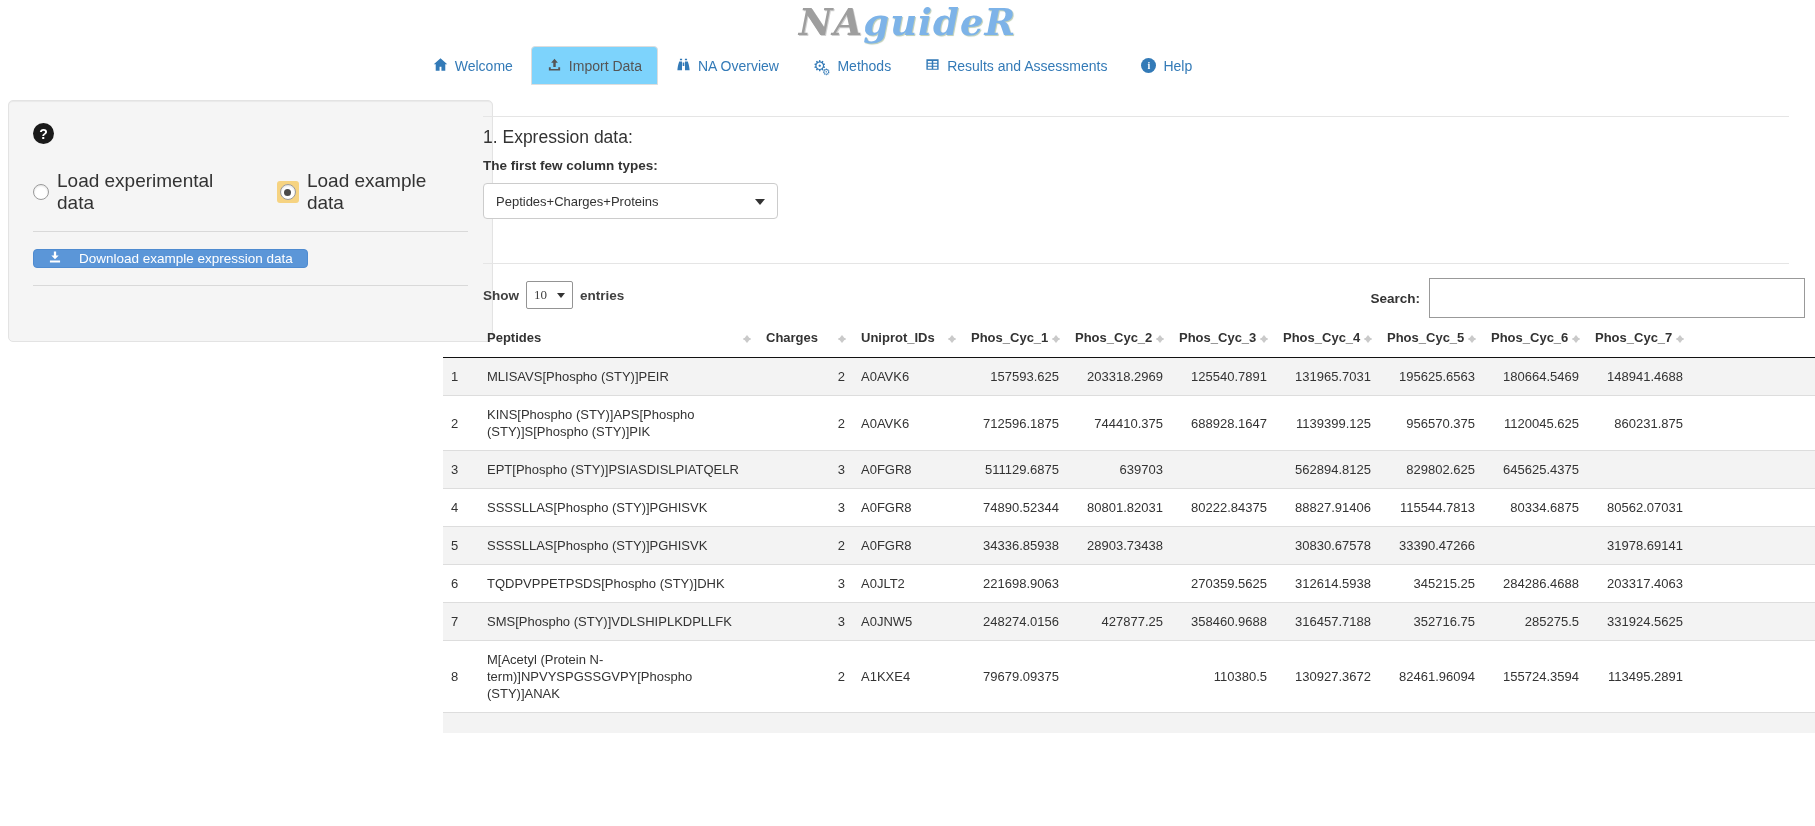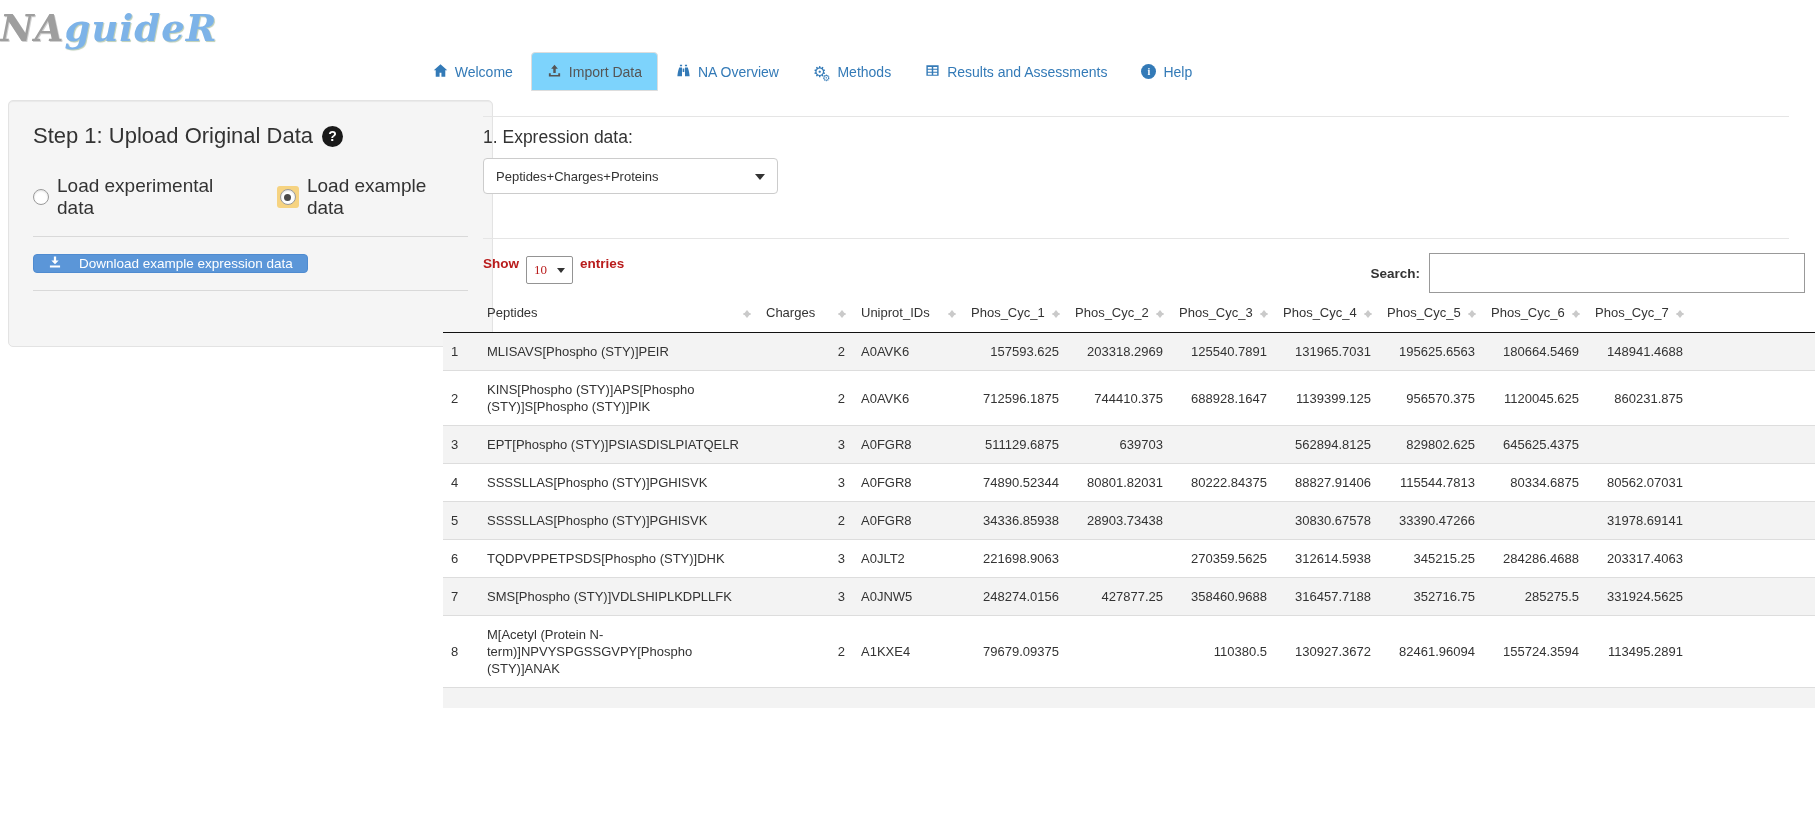--- a/index.html
+++ b/index.html
@@ -3,21 +3,21 @@
 <meta charset="utf-8">
 <style>
   html,body{margin:0;padding:0;}
   body{
     width:1815px;height:826px;overflow:hidden;position:relative;
     background:#fff;font-family:"Liberation Sans",sans-serif;color:#333;
   }
   
   .topbar{width:100%;}
   .logo{
-    text-align:left;margin-top:6px;height:44px;line-height:44px;
+    text-align:center;margin-top:0;height:44px;line-height:44px;
     font-family:"DejaVu Serif",serif;font-style:italic;font-weight:bold;
     font-size:37px;letter-spacing:1px;user-select:none;
   }
   .logo-na{color:#9e9e9e;text-shadow:1px 1px 0 rgba(0,0,0,.18);}
   .logo-rest{color:#7db3e8;text-shadow:1px 1px 0 rgba(60,188,0,.12),1px 1px 1px rgba(0,0,0,.18);}
   
   .nav{display:flex;justify-content:center;padding-right:190px;margin-top:2px;height:39px;}
   .tab{
     display:inline-flex;align-items:center;gap:7px;padding:10px 15px;
     color:#337ab7;font-size:14px;text-decoration:none;cursor:pointer;
@@ -57,33 +57,33 @@
   .section-title{font-size:17.5px;font-weight:400;color:#333;margin:10px 0 10px 40px;}
   .field-label{font-size:13.5px;font-weight:bold;color:#333;margin:2px 0 0 40px;}
   .type-select{
     position:relative;margin:10px 0 0 40px;width:255px;height:34px;
     border:1px solid #ccc;border-radius:4px;background:#fff;
     display:flex;align-items:center;padding:0 26px 0 12px;font-size:13px;color:#333;cursor:pointer;
   }
   .caret-down{position:absolute;right:12px;top:50%;margin-top:-2px;width:0;height:0;
     border-left:5px solid transparent;border-right:5px solid transparent;border-top:6px solid #333;}
   .dt-controls{position:relative;margin:14px 10px 0 40px;height:32px;font-size:13.5px;}
-  .show-group{position:absolute;left:0;top:3px;display:flex;align-items:flex-start;gap:7px;font-weight:bold;color:#b91c1c;}
+  .show-group{position:absolute;left:0;top:3px;display:flex;align-items:center;gap:7px;font-weight:bold;color:#404040;}
   .len-select{
     position:relative;display:inline-flex;align-items:center;gap:10px;
     border:1px solid #949494;border-radius:2px;background:#fff;
     height:26px;padding:0 7px;font-size:13px;font-weight:normal;cursor:pointer;font-family:Liberation Serif, serif;
   }
   .len-caret{width:0;height:0;border-left:4px solid transparent;border-right:4px solid transparent;border-top:5px solid #333;}
   .search-group{position:absolute;right:-16px;top:0;display:flex;align-items:center;gap:9px;font-weight:bold;color:#333;}
   .search-input{width:358px;height:30px;border:1px solid #999;background:#fff;padding:4px 8px;font-size:13px;font-family:"Liberation Sans",sans-serif;}
   
   .dtable{border-collapse:collapse;table-layout:fixed;width:1448px;margin-top:10px;font-size:13px;color:#333;}
   .dtable th{
-    position:relative;font-weight:normal;text-align:left;padding:10px 8px 12px 8px;
+    position:relative;font-weight:bold;text-align:left;padding:10px 8px 12px 8px;
     border-bottom:1px solid #111;font-size:13px;color:#333;white-space:nowrap;
   }
   .dtable td{padding:10px 8px;line-height:17px;vertical-align:middle;border-top:1px solid #ddd;}
   .dtable tbody tr:first-child td{border-top:none;}
   .dtable tbody tr:nth-child(odd){background:#f3f3f3;}
   .sort{position:absolute;right:6px;top:50%;transform:translateY(-50%);width:9px;height:16px;opacity:.28;}
   .sort::before{content:"";position:absolute;left:0;top:0;border:4.5px solid transparent;border-bottom:5.5px solid #444;}
   .sort::after{content:"";position:absolute;left:0;bottom:0;border:4.5px solid transparent;border-top:5.5px solid #444;}
   .h-chg,.h-val{text-align:right;padding-right:24px;}
   .c-num{padding-left:20px;color:#333;}
@@ -132,21 +132,20 @@
       <span class="circ">
           <span class="circ-letter">i</span>
         </span>
       <span>Help</span>
     </a>
   </div>
 </div>
 
 <div class="side-panel">
   <div class="side-title">
-    <span>Step 1: Upload Original Data</span>
     <span class="q-circ">
         <span>?</span>
       </span>
   </div>
   <div class="radio-row">
     <label class="radio-opt">
       <span class="radio-ring">
           <span class="radio"></span>
         </span>
       <span>Load experimental data</span>
@@ -166,20 +165,21 @@
           <path d="M6.7 1.6h2.6v4.7h2.9L8 10.6 3.8 6.3h2.9zM2.2 12h11.6v2.3H2.2z"></path>
         </svg></span>
     <span>Download example expression data</span>
   </button>
   <hr class="side-hr">
 </div>
 
 <div class="main">
   <hr class="main-hr">
   <div class="section-title">1. Expression data:</div>
+  <div class="field-label">The first few column types:</div>
   <div class="type-select">
     <span>Peptides+Charges+Proteins</span>
     <span class="caret-down"></span>
   </div>
   <hr class="main-hr" style="margin-top:44px;">
 
   <div class="dt-controls">
     <div class="show-group">
       <span>Show</span>
       <span class="len-select">

